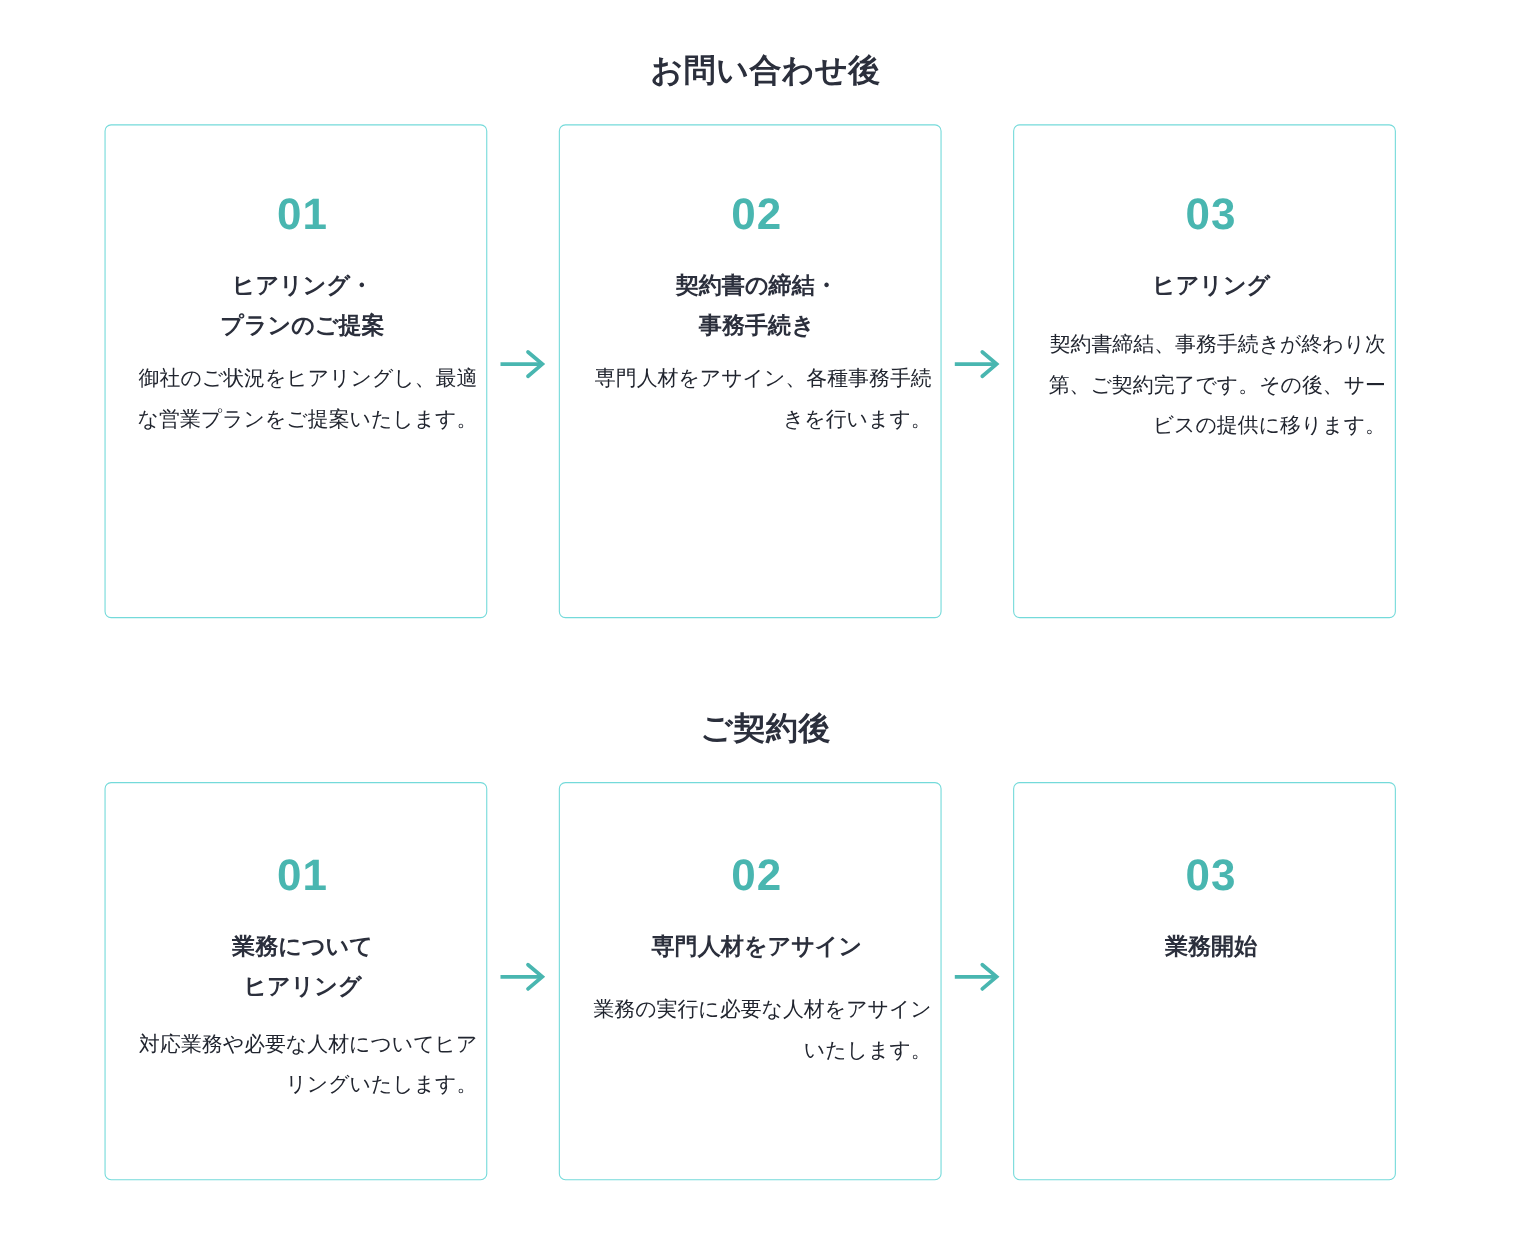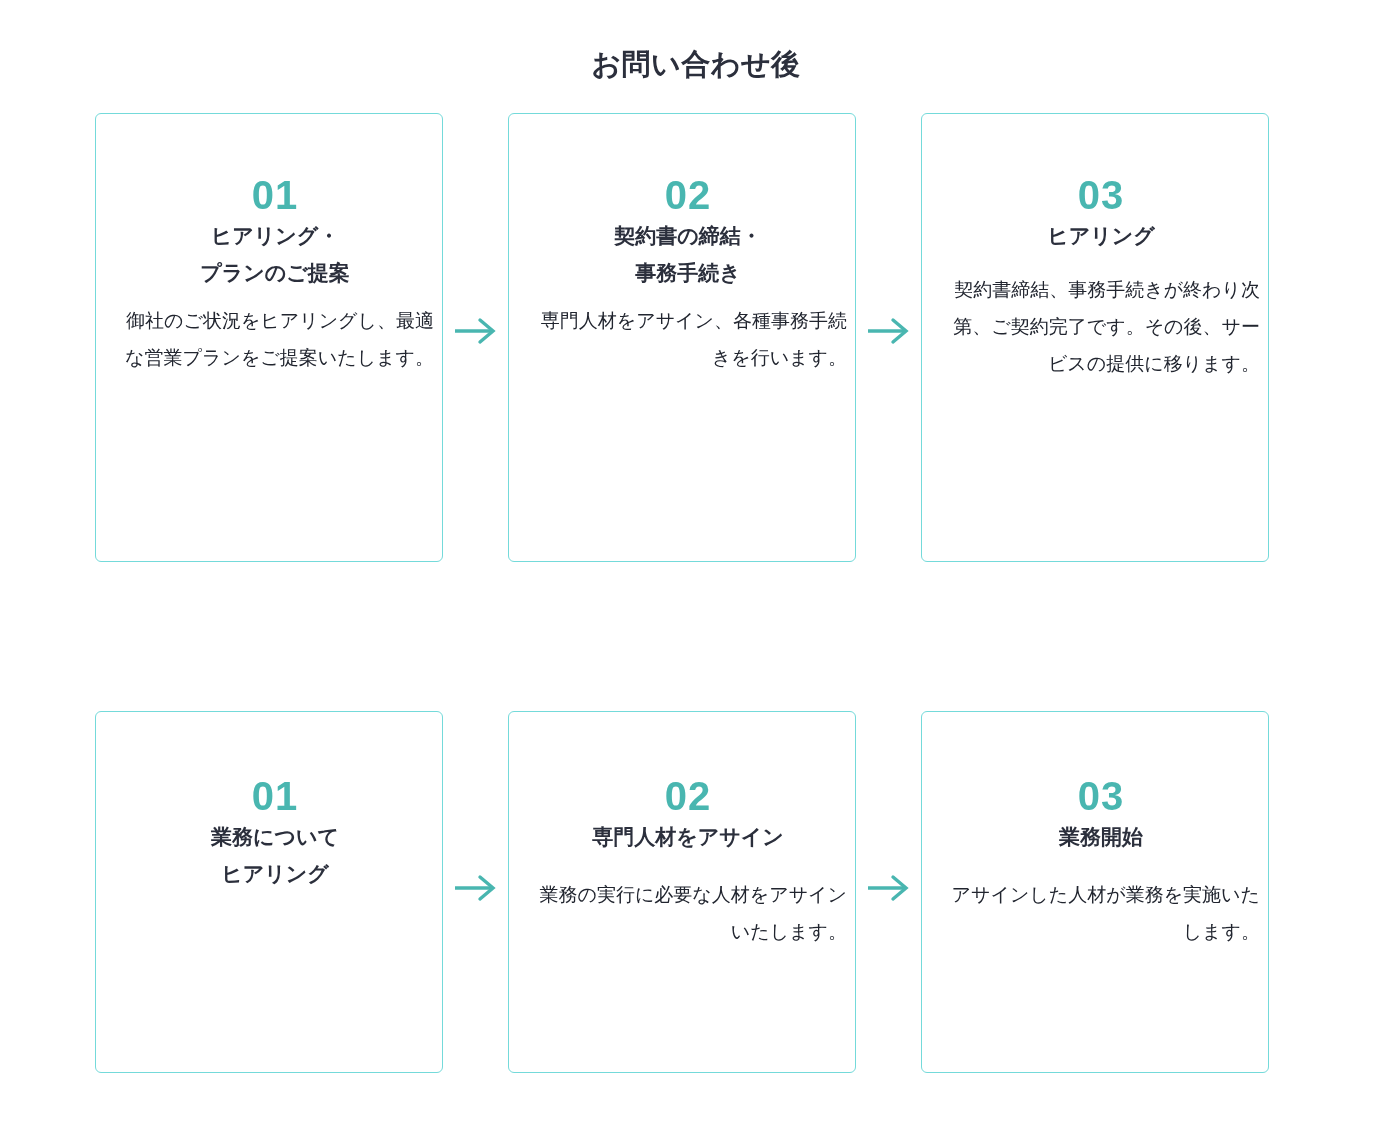--- a/index.html
+++ b/index.html
@@ -71,20 +71,21 @@
   }
   #row-2 .card-number {
     margin-top: 40px;
   }
   .card-title {
     font-size: 21px;
     font-weight: bold;
     color: #2b2f3c;
     line-height: 1.78;
     text-align: center;
+    margin-top: 24px;
     min-height: 2.1em;
     white-space: pre-line;
   }
   #row-2 .card-title {
     text-align: center;
   }
   .card-body {
     font-size: 19px;
     font-weight: normal;
     color: #21252f;
@@ -150,27 +151,29 @@
     </div>
 
     <div class="card">
       <div class="card-number">03</div>
       <div class="card-title">ヒアリング</div>
       <div class="card-body">契約書締結、事務手続きが終わり次第、ご契約完了です。その後、サービスの提供に移ります。</div>
     </div>
 
   </div>
 
+  <div class="section-heading" id="heading-2">ご契約後</div>
 
   <div class="row" id="row-2">
 
     <div class="card">
       <div class="card-number">01</div>
       <div class="card-title">業務について
 ヒアリング</div>
+      <div class="card-body">対応業務や必要な人材についてヒアリングいたします。</div>
     </div>
 
     <div class="arrow-gap">
       <svg class="arrow-icon" viewBox="0 0 46 28">
         <line x1="2" y1="14" x2="38" y2="14" stroke="#49b6b0" stroke-width="3.4" stroke-linecap="butt"></line>
         <polyline points="27,3 40,14 27,25" fill="none" stroke="#49b6b0" stroke-width="3.4" stroke-linecap="round" stroke-linejoin="miter"></polyline>
       </svg>
     </div>
 
     <div class="card">
@@ -182,18 +185,17 @@
     <div class="arrow-gap">
       <svg class="arrow-icon" viewBox="0 0 46 28">
         <line x1="2" y1="14" x2="38" y2="14" stroke="#49b6b0" stroke-width="3.4" stroke-linecap="butt"></line>
         <polyline points="27,3 40,14 27,25" fill="none" stroke="#49b6b0" stroke-width="3.4" stroke-linecap="round" stroke-linejoin="miter"></polyline>
       </svg>
     </div>
 
     <div class="card">
       <div class="card-number">03</div>
       <div class="card-title">業務開始</div>
-      <div class="card-body">アサインした人材が業務を実施いたします。</div>
     </div>
 
   </div>
 
 </div>
 
 </body></html>

